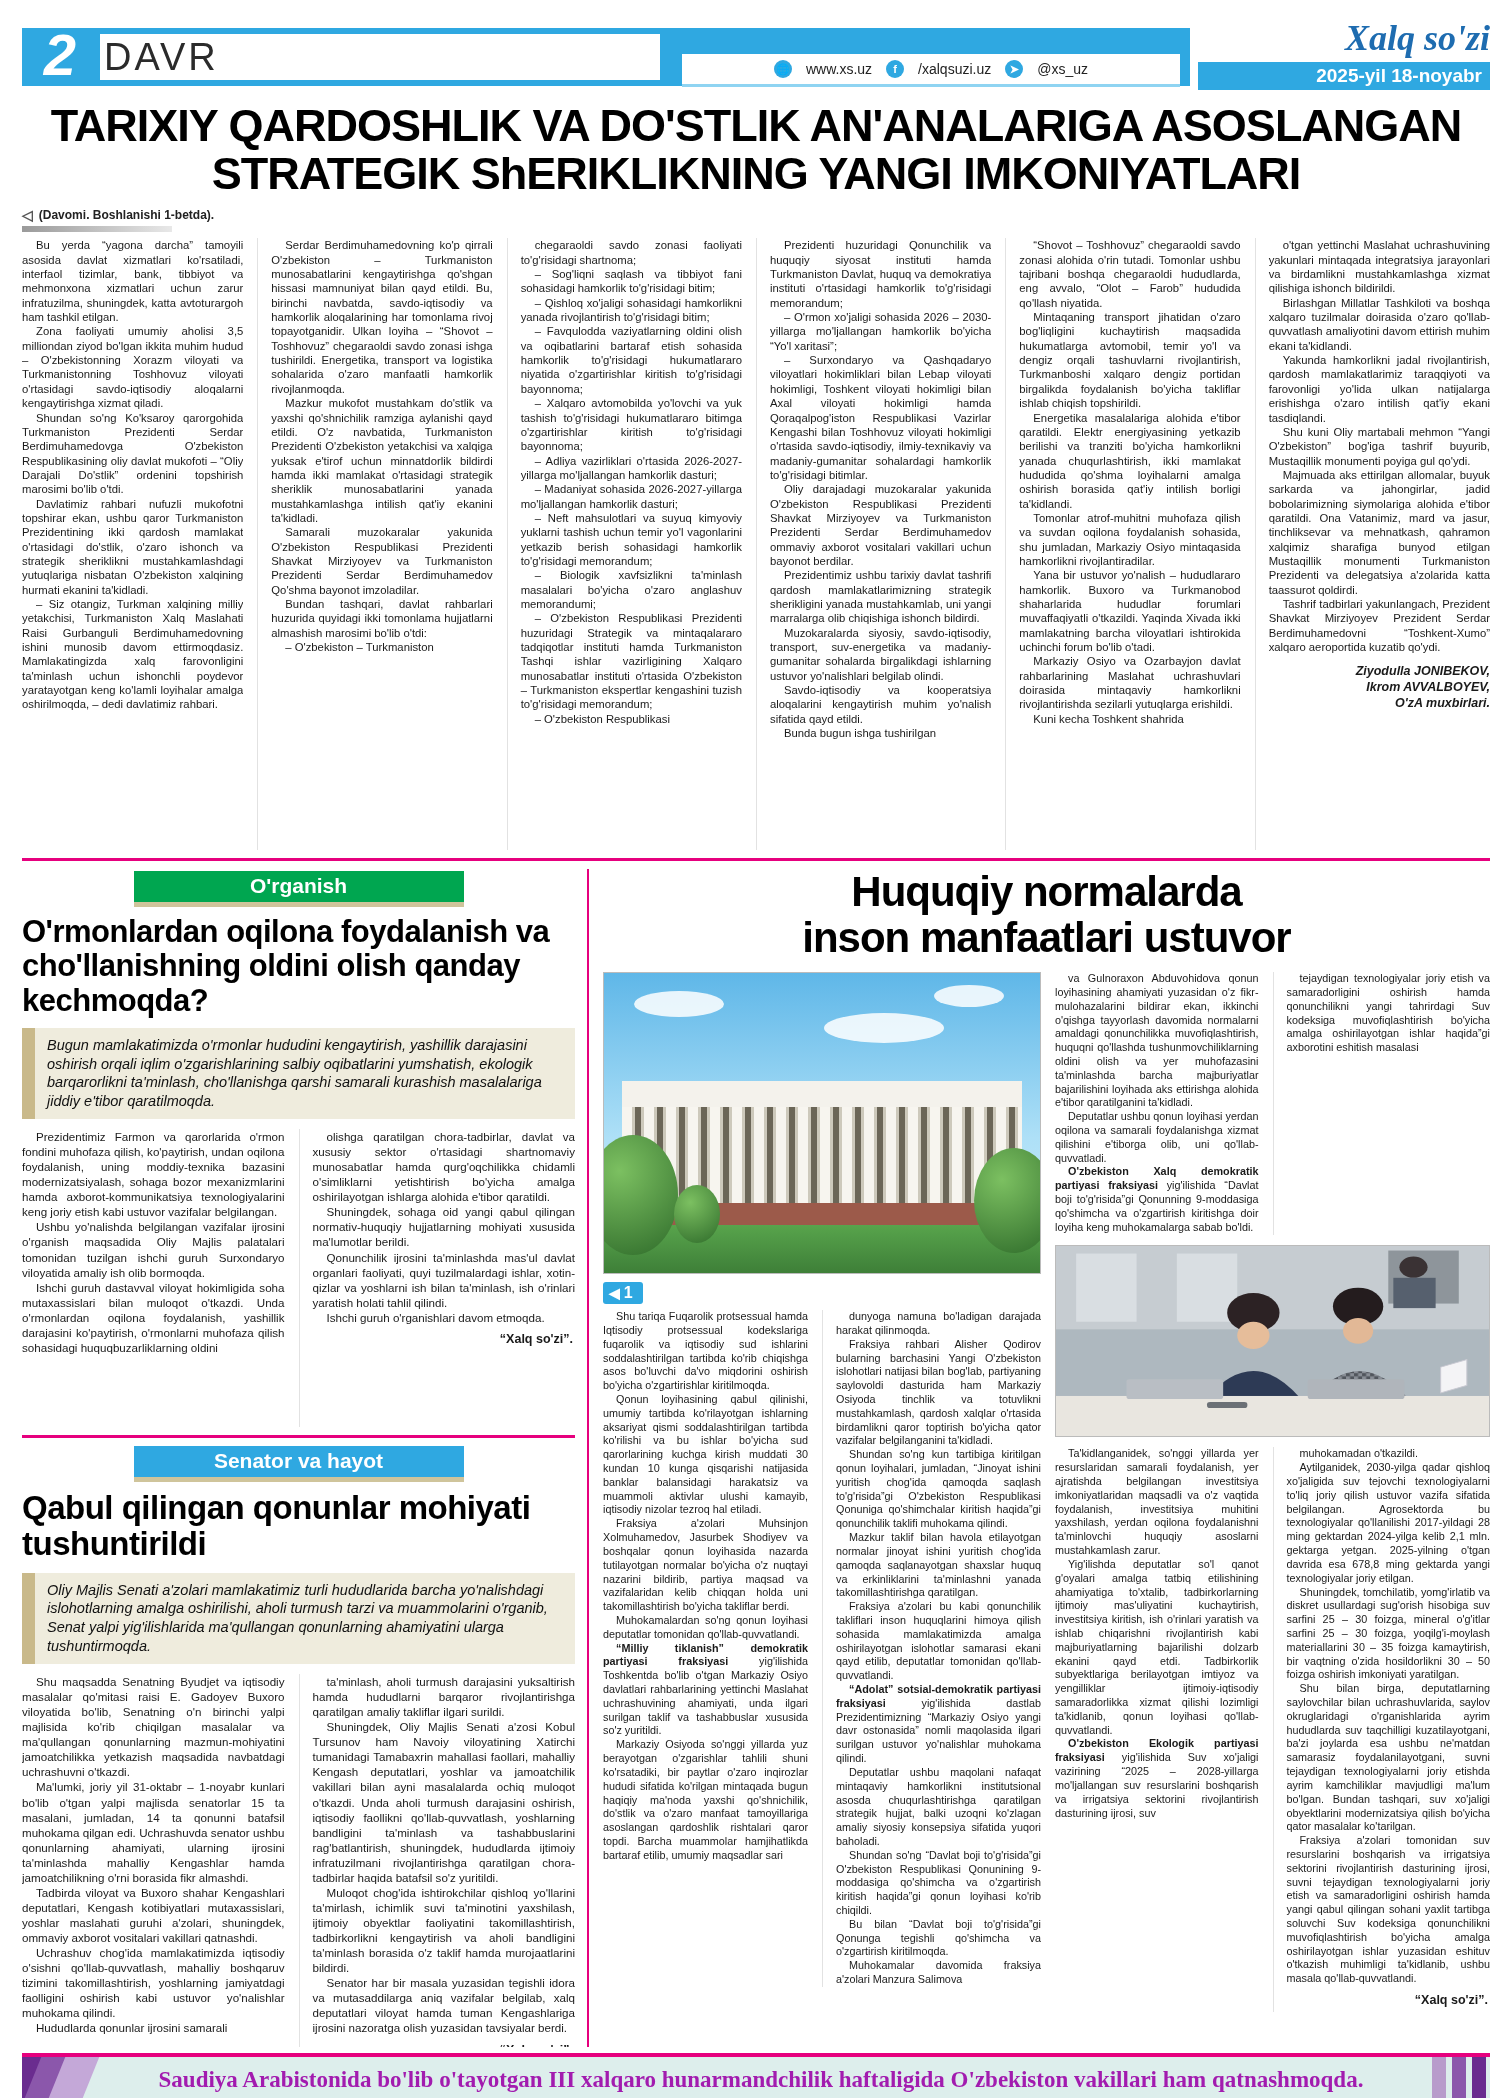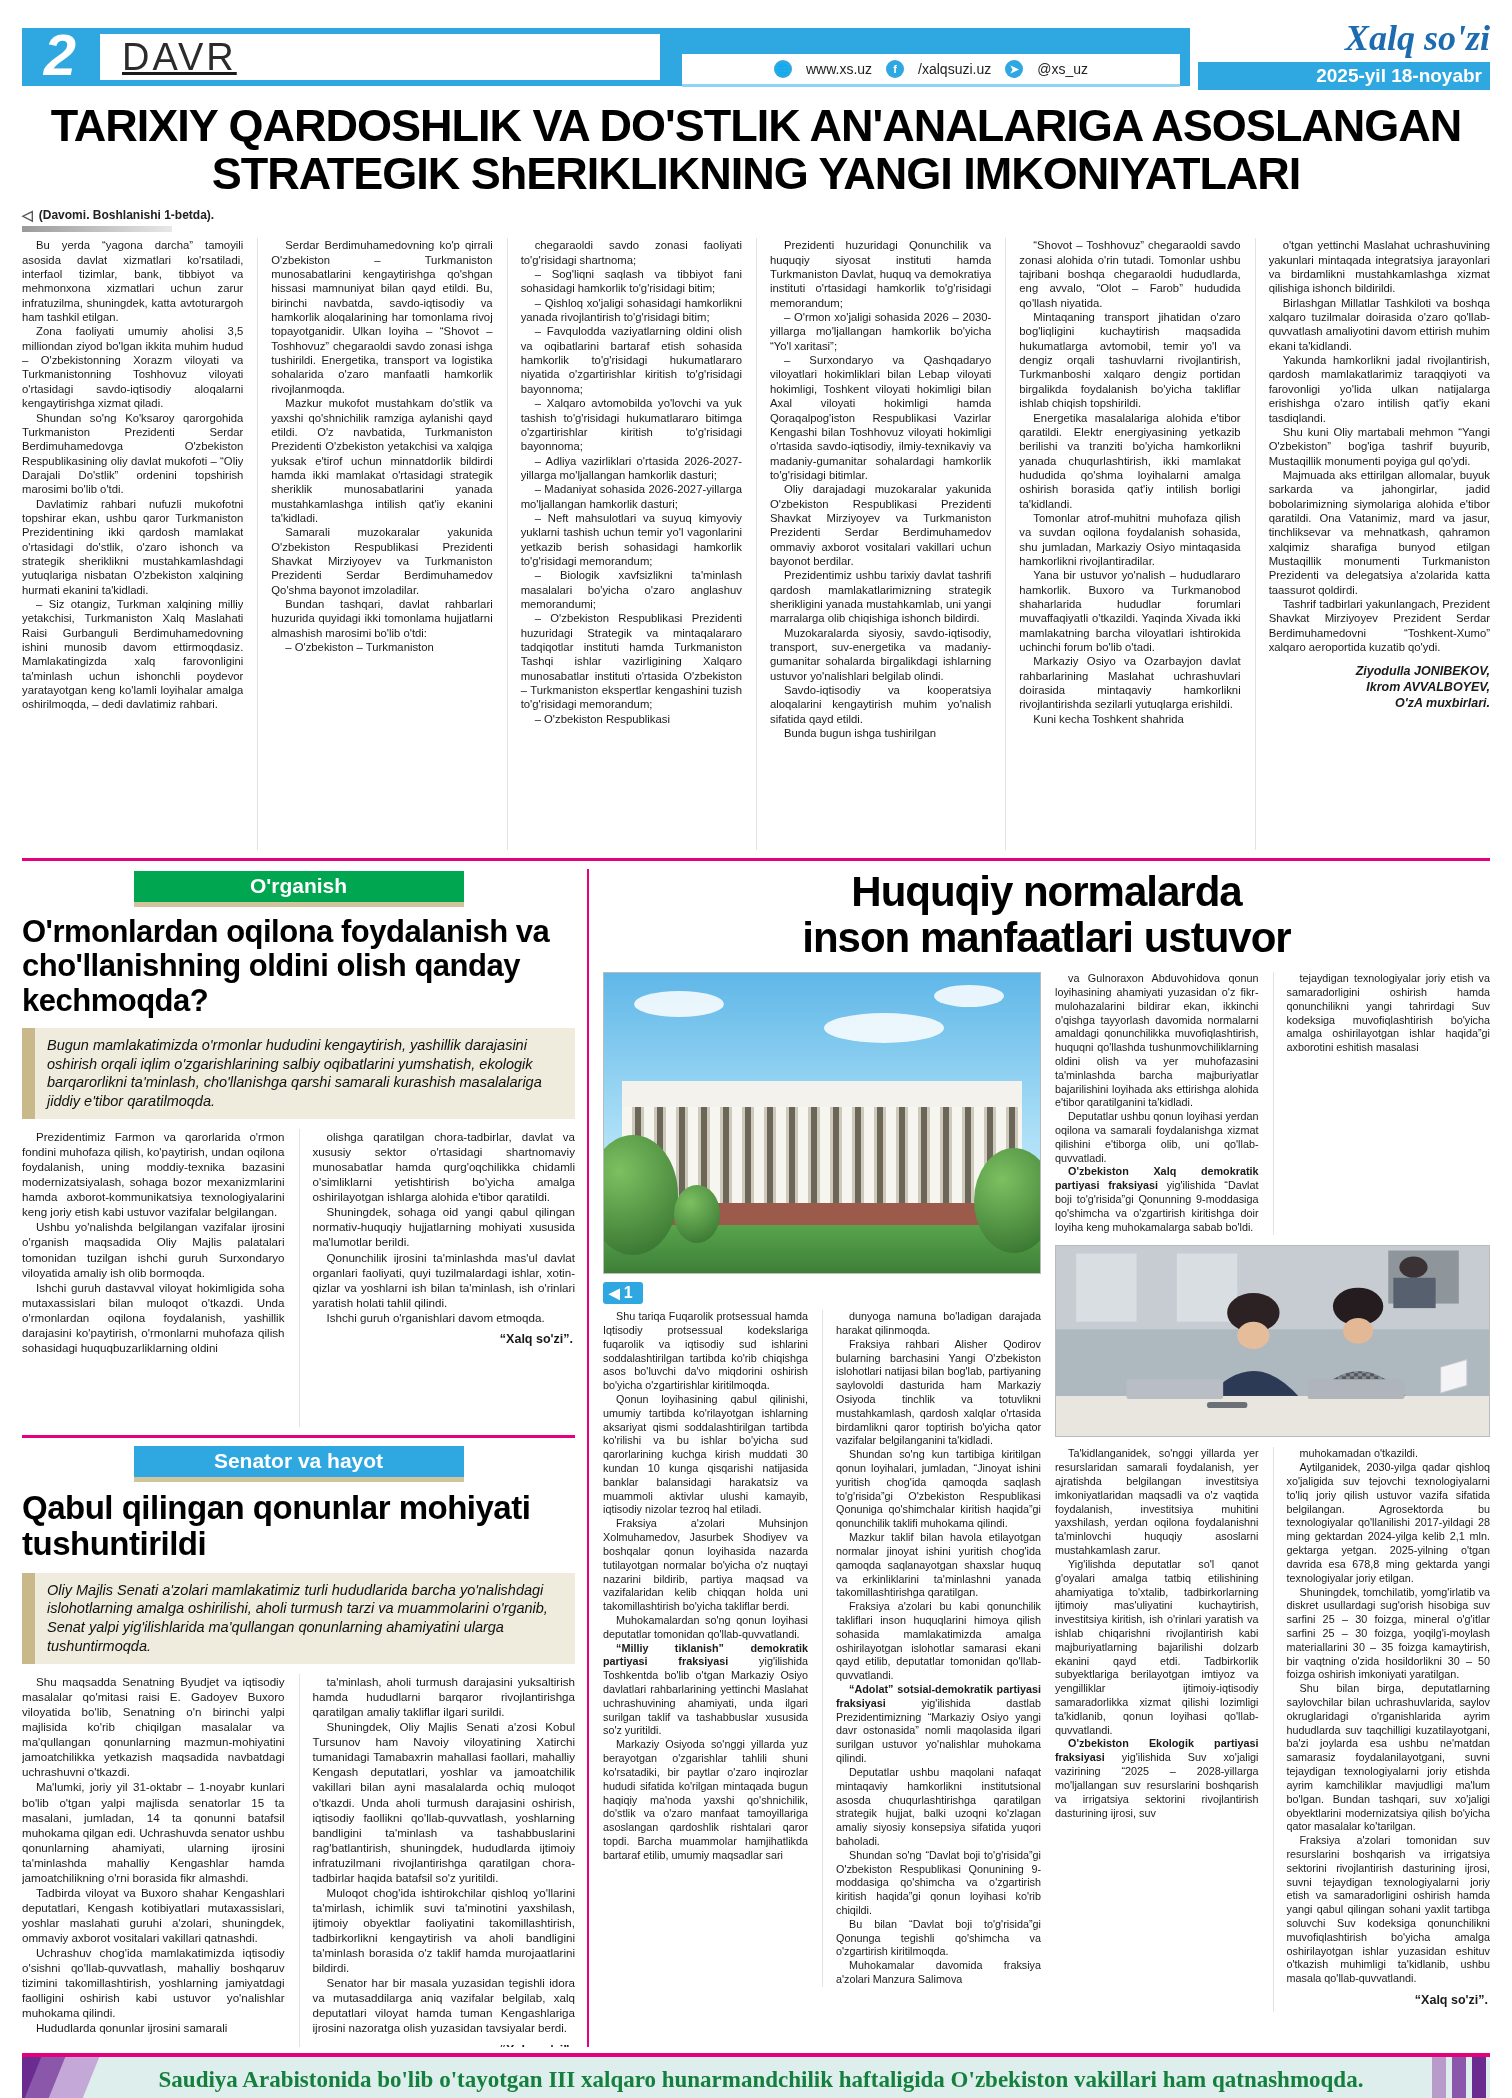--- a/index.html
+++ b/index.html
@@ -3,21 +3,21 @@
 <meta charset="utf-8">
 <style>
   html,body{margin:0;padding:0;background:#ffffff;}
   body{width:1512px;height:2098px;overflow:hidden;font-family:"Liberation Sans",sans-serif;color:#1a1a1a;position:relative;}
   .page{position:absolute;inset:0;padding:18px 22px 0 22px;box-sizing:border-box;}
 
   
   .hdr{position:relative;height:78px;margin-bottom:6px;}
   .hdr-band{position:absolute;left:0;top:10px;right:300px;height:58px;background:#2fa8e1;}
   .pagenum{position:absolute;left:6px;top:2px;width:64px;height:70px;color:#fff;font-size:58px;font-weight:bold;font-style:italic;text-align:center;line-height:70px;}
-  .davr-box{position:absolute;left:78px;top:16px;width:560px;height:46px;background:#fff;display:flex;align-items:center;padding-left:22px;box-sizing:border-box;text-decoration:underline;}
+  .davr-box{position:absolute;left:78px;top:16px;width:560px;height:46px;background:#fff;display:flex;align-items:center;padding-left:4px;box-sizing:border-box;}
   .davr{font-size:38px;letter-spacing:3px;color:#2b2b2b;font-weight:400;}
   .social{position:absolute;left:660px;right:310px;top:36px;height:30px;background:#fff;border-bottom:3px solid #8fd4f2;display:flex;align-items:center;justify-content:center;gap:14px;font-size:14px;color:#222;}
   .sic{display:inline-flex;width:18px;height:18px;border-radius:50%;background:#2fa8e1;color:#fff;font-size:11px;align-items:center;justify-content:center;font-weight:bold;}
   .hdr-right{position:absolute;right:0;top:0;width:292px;height:78px;}
   .masthead{font-family:"Liberation Serif",serif;font-weight:bold;font-style:italic;color:#1e6cb0;font-size:36px;text-align:right;line-height:40px;}
   .datebar{margin-top:4px;background:#2fa8e1;color:#fff;font-weight:bold;font-size:19px;text-align:right;padding:3px 8px;}
 
   
   .mainhead{text-align:center;font-weight:900;font-size:45px;line-height:1.06;letter-spacing:-1px;color:#000;margin:4px 0 10px 0;}
   .mainhead .l2{display:block;}
@@ -79,21 +79,21 @@
 
   .photo-meeting{height:252px;margin:10px 0;border:1px solid #bbb;overflow:hidden;}
 
   
   .ticker-wrap{margin-top:6px;border-top:4px solid #e6007e;border-bottom:4px solid #8b4ba0;}
   .ticker{height:46px;background:#ddeeec;display:flex;align-items:center;position:relative;overflow:hidden;}
   .chev{width:34px;height:46px;flex:none;transform:skewX(-22deg);margin-left:-10px;}
   .ch1{background:#6a2c8f;margin-left:-14px;}
   .ch2{background:#8b57ab;}
   .ch3{background:#c4a8d8;}
-  .ticker-text{flex:1;text-align:center;font-family:"Liberation Serif",serif;font-weight:bold;font-size:23px;color:#15803d;padding:0 10px;white-space:nowrap;overflow:hidden;}
+  .ticker-text{flex:1;text-align:center;font-family:"Liberation Serif",serif;font-weight:bold;font-size:23px;color:#a21caf;padding:0 10px;white-space:nowrap;overflow:hidden;}
   .tblocks{display:flex;gap:6px;flex:none;margin-right:4px;}
   .tblocks div{width:14px;height:46px;}
   .tb1{background:#b89bcb;} .tb2{background:#8b57ab;} .tb3{background:#6a2c8f;}
 </style>
 </head>
 <body>
 
 <div class="page">
 
   <div class="hdr">

